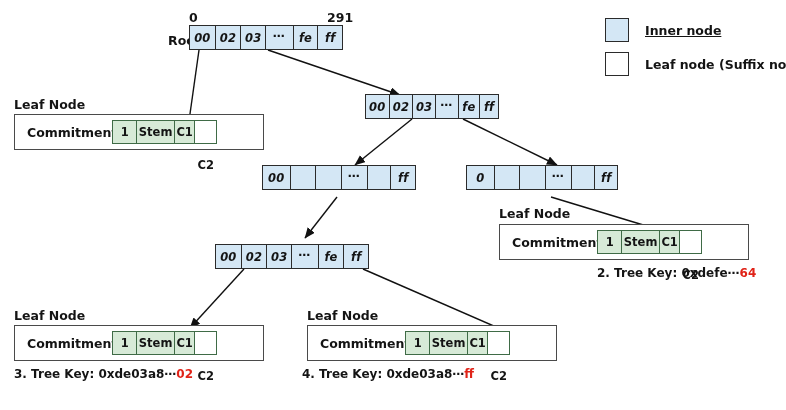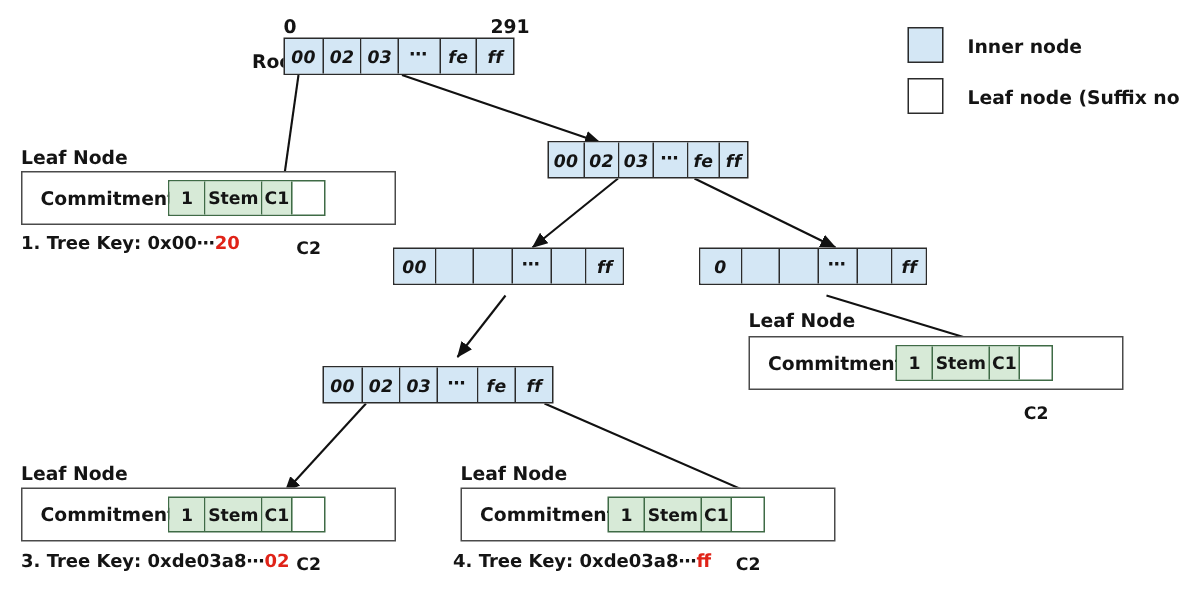--- a/index.html
+++ b/index.html
@@ -219,34 +219,34 @@
   <div class="leaf-title" style="left:14px; top:97px;">Leaf Node</div>
   <div class="leaf-box" style="left:14px; top:114px; width:250px; height:36px;">
     <div class="commit">Commitment</div>
   </div>
   <div class="leaf-cells" style="left:112px; top:120px; width:105px; height:24px;">
     <div class="gcell" style="width:26px;">1</div>
     <div class="gcell" style="width:40px;">Stem</div>
     <div class="gcell" style="width:22px;">C1</div>
     <div class="gcell" style="width:22px;">C2</div>
   </div>
-  <div class="treekey" style="left:14px; top:155px;">
-    <span>1.</span>
-    <span>Tree Key: 0x00⋯</span><span class="hl">20</span>
-  </div>
 
   <div class="leaf-title" style="left:499px; top:206px;">Leaf Node</div>
   <div class="leaf-box" style="left:499px; top:224px; width:250px; height:36px;">
     <div class="commit">Commitment</div>
   </div>
   <div class="leaf-cells" style="left:597px; top:230px; width:105px; height:24px;">
     <div class="gcell" style="width:26px;">1</div>
     <div class="gcell" style="width:40px;">Stem</div>
     <div class="gcell" style="width:22px;">C1</div>
     <div class="gcell" style="width:22px;">C2</div>
+  </div>
+  <div class="treekey" style="left:597px; top:266px;">
+    <span>2.</span>
+    <span>Tree Key: 0xdefe⋯</span><span class="hl">64</span>
   </div>
 
   <div class="leaf-title" style="left:14px; top:308px;">Leaf Node</div>
   <div class="leaf-box" style="left:14px; top:325px; width:250px; height:36px;">
     <div class="commit">Commitment</div>
   </div>
   <div class="leaf-cells" style="left:112px; top:331px; width:105px; height:24px;">
     <div class="gcell" style="width:26px;">1</div>
     <div class="gcell" style="width:40px;">Stem</div>
     <div class="gcell" style="width:22px;">C1</div>
@@ -266,18 +266,18 @@
     <div class="gcell" style="width:40px;">Stem</div>
     <div class="gcell" style="width:22px;">C1</div>
     <div class="gcell" style="width:22px;">C2</div>
   </div>
   <div class="treekey" style="left:302px; top:367px;">
     <span>4.</span>
     <span>Tree Key: 0xde03a8⋯</span><span class="hl">ff</span>
   </div>
 
   <div class="legend-swatch" style="left:605px; top:18px; background:#d4e7f5;"></div>
-  <div class="legend-text" style="left:645px; top:23px;">Inner node</div>
+  <div class="legend-text" style="left:645px; top:23px;text-decoration:underline;">Inner node</div>
 
   <div class="legend-swatch" style="left:605px; top:52px; background:#ffffff;"></div>
   <div class="legend-text" style="left:645px; top:57px;">Leaf node (Suffix node)</div>
 
 </div>
 
 </body></html>

